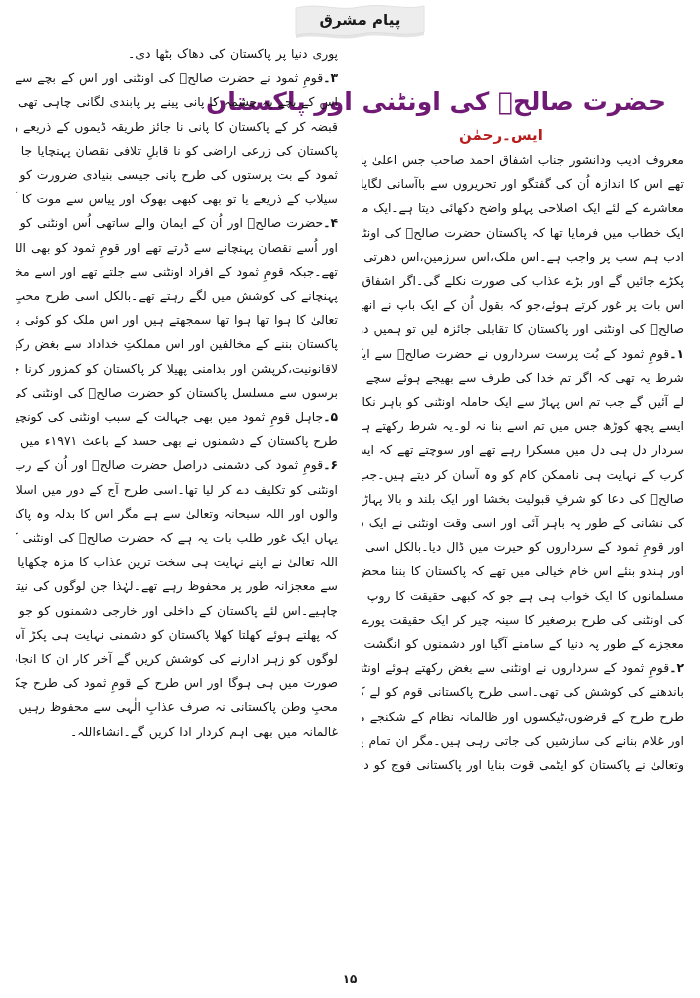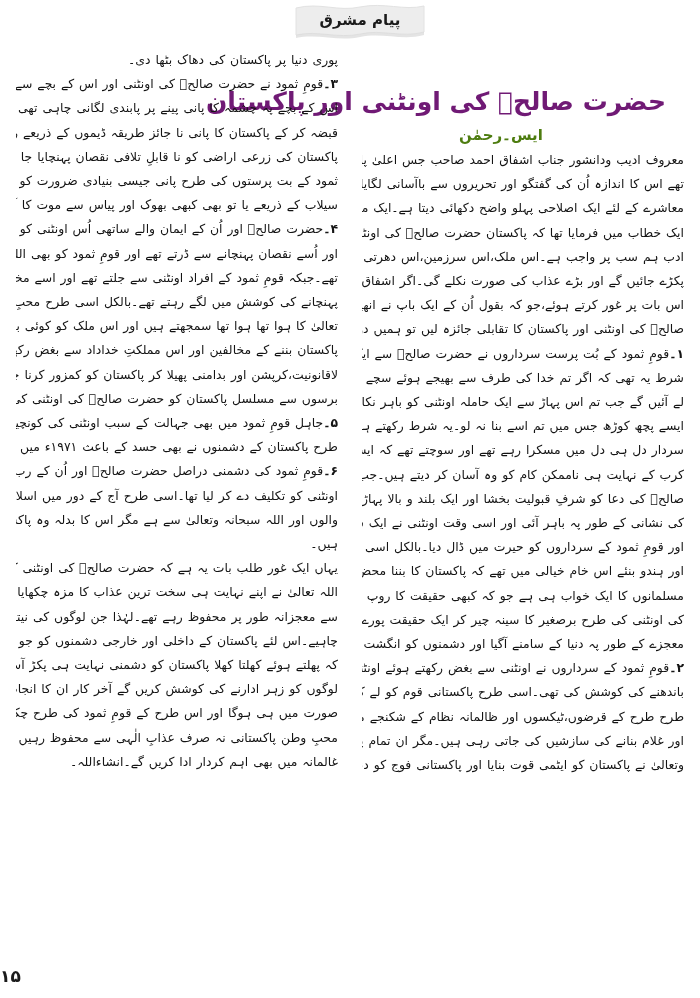--- a/index.html
+++ b/index.html
@@ -67,21 +67,21 @@
     font-weight: 700;
     line-height: 1.45;
     color: #701a75;
     letter-spacing: 0.3px;
     white-space: nowrap;
   }
   .article-byline {
     margin-top: 6px;
     font-size: 15px;
     font-weight: 600;
-    color: #4d7c0f;
+    color: #b91c1c;
     letter-spacing: 0.3px;
   }
 
   
   .columns {
     position: absolute;
     top: 40px;
     left: 0;
     width: 700px;
     height: 912px;
@@ -101,21 +101,21 @@
     right: 0;
     text-align: justify;
     text-align-last: right;
     direction: rtl;
     font-size: 12.4px;
     line-height: 24.2px;
     color: #141414;
     word-spacing: 1px;
   }
   .col-right .col-body { top: 108px; }
-  .col-left  .col-body { top: 8px; }
+  .col-left  .col-body { top: 2px; }
 
   .col-body p {
     margin: 0 0 0 0;
     text-indent: 0;
   }
   .col-body p + p { margin-top: 0; }
 
   
   .ln {
     display: block;
@@ -128,22 +128,22 @@
 
   
   .short { text-align-last: right; }
 
   
   .page-number {
     position: absolute;
     left: 0;
     right: 0;
     bottom: 12px;
-    text-align: left;
-    font-size: 17px;
+    text-align: center;
+    font-size: 12px;
     font-weight: 600;
     color: #1a1a1a;
     letter-spacing: 2px;
   }
 
   
   .scan-edge {
     position: absolute;
     top: 0; left: 0; right: 0;
     height: 1px;
@@ -236,21 +236,20 @@
             <span class="ln short">برسوں سے مسلسل پاکستان کو حضرت صالحؑ کی اونٹنی کی طرح ذبح کرنے کے درپے ہیں۔</span>
           </p>
           <p>
             <span class="ln"><span class="para-num">۵۔</span>جاہل قومِ ثمود میں بھی جہالت کے سبب اونٹنی کی کونچیں کاٹی گئی تھیں۔اسی</span>
             <span class="ln">طرح پاکستان کے دشمنوں نے بھی حسد کے باعث ۱۹۷۱ء میں سازشیں کر کے مشرقی</span>
           </p>
           <p>
             <span class="ln"><span class="para-num">۶۔</span>قومِ ثمود کی دشمنی دراصل حضرت صالحؑ اور اُن کے رب حضرت صالحؑ کے جس جہاد سے تھی وہ انھوں نے</span>
             <span class="ln">اونٹنی کو تکلیف دے کر لیا تھا۔اسی طرح آج کے دور میں اسلام دشمنوں کی اصل دشمنی ایمان</span>
             <span class="ln">والوں اور اللہ سبحانہ وتعالیٰ سے ہے مگر اس کا بدلہ وہ پاکستان کو تباہ و برباد کر کے لینا چاہتے</span>
-            <span class="ln short">ہیں۔</span>
           </p>
           <p>
             <span class="ln">یہاں ایک غور طلب بات یہ ہے کہ حضرت صالحؑ کی اونٹنی کو نقصان پہنچانے والی قوم پر</span>
             <span class="ln">اللہ تعالیٰ نے اپنے نہایت ہی سخت ترین عذاب کا مزہ چکھایا تھا جبکہ ایمان والے اللہ کے عذاب</span>
             <span class="ln">سے معجزانہ طور پر محفوظ رہے تھے۔لہٰذا جن لوگوں کی نیتوں میں پاکستان کو کھلے عام نقصان پہنچانا</span>
             <span class="ln">چاہیے۔اس لئے پاکستان کے داخلی اور خارجی دشمنوں کو جو کبھی بھی اپنے ذہن نشین کر لینی چاہیے</span>
             <span class="ln">کہ پھلتے ہوئے کھلتا کھلا پاکستان کو دشمنی نہایت ہی پکڑ آستین کے سانپ بن کر اس عذاب کے</span>
             <span class="ln">لوگوں کو زہر ادارنے کی کوشش کریں گے آخر کار ان کا انجام ہلاکت و بربادی کے درد ناک</span>
             <span class="ln">صورت میں ہی ہوگا اور اس طرح کے قومِ ثمود کی طرح چکرا کر صفحہ ہستی سے مٹ جائیں گے جبکہ</span>
             <span class="ln">محبِ وطن پاکستانی نہ صرف عذابِ الٰہی سے محفوظ رہیں گے بلکہ پاکستان کی تعمیر و ترقی اور</span>

